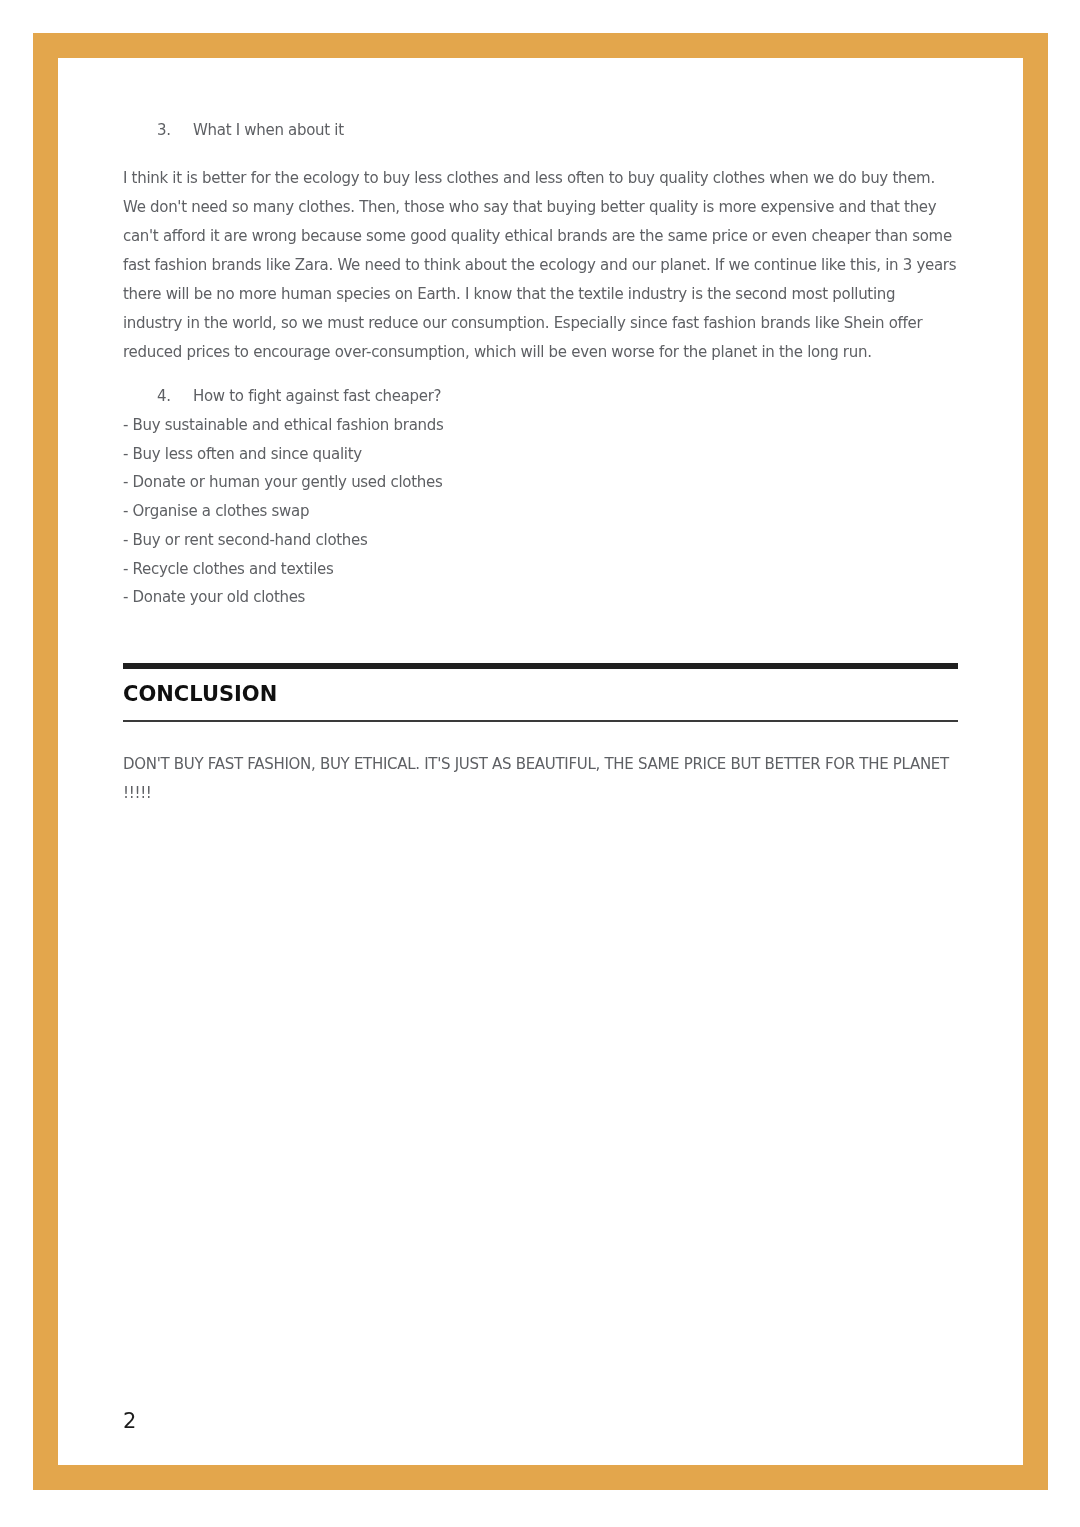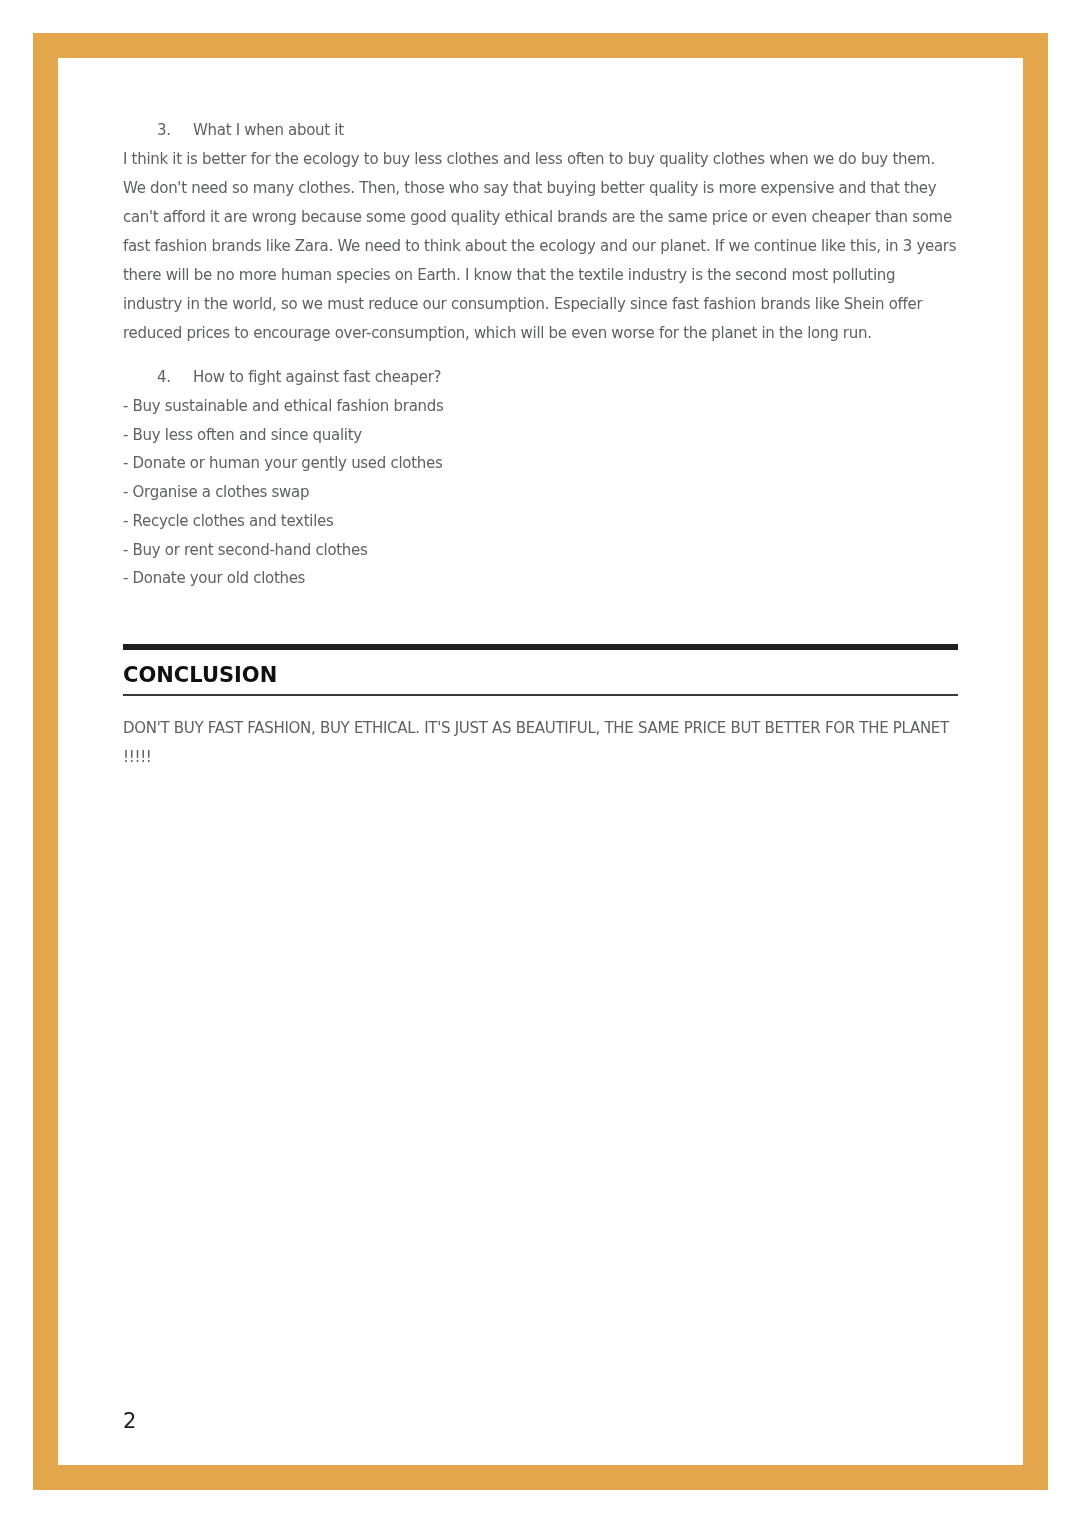--- a/index.html
+++ b/index.html
@@ -37,20 +37,21 @@
   .numbered-heading {
     padding-left: 34px;
     display: flex;
     line-height: 29px;
   }
   .numbered-heading .num {
     display: inline-block;
     min-width: 36px;
   }
   .body-paragraph {
+    margin-top: 19px;
     max-width: 835px;
   }
   .heading-fight {
     margin-top: 15px;
   }
   .dash-list {
     margin-top: 0;
   }
   .dash-list .list-item {
     line-height: 28.7px;
@@ -58,33 +59,33 @@
   .conclusion-section {
     margin-top: 51px;
     max-width: 835px;
   }
   .conclusion-bar {
     height: 6px;
     background: #1f1f1f;
   }
   .conclusion-heading {
     padding-top: 13px;
-    padding-bottom: 7px;
+    padding-bottom: 14px;
     color: #101010;
     font-weight: bold;
     font-size: 21px;
     line-height: 24px;
     letter-spacing: 0;
   }
   .conclusion-rule {
     height: 0;
     border-bottom: 2px solid #3a3a3a;
   }
   .conclusion-text {
-    margin-top: 18px;
+    margin-top: 28px;
     max-width: 835px;
   }
   .page-number {
     position: absolute;
     left: 65px;
     bottom: 33px;
     color: #1c1c1c;
     font-size: 21px;
     line-height: 1;
     letter-spacing: 0;
@@ -107,22 +108,22 @@
     <div class="section">
       <div class="numbered-heading heading-fight">
         <span class="num">4.</span>
         <span>How to fight against fast cheaper?</span>
       </div>
       <div class="dash-list">
         <div class="list-item">- Buy sustainable and ethical fashion brands</div>
         <div class="list-item">- Buy less often and since quality</div>
         <div class="list-item">- Donate or human your gently used clothes</div>
         <div class="list-item">- Organise a clothes swap</div>
+        <div class="list-item">- Buy or rent second-hand clothes</div>
         <div class="list-item">- Recycle clothes and textiles</div>
-        <div class="list-item">- Buy or rent second-hand clothes</div>
         <div class="list-item">- Donate your old clothes</div>
       </div>
     </div>
 
     <div class="conclusion-section">
       <div class="conclusion-bar"></div>
       <div class="conclusion-heading">CONCLUSION</div>
       <div class="conclusion-rule"></div>
       <div class="conclusion-text">DON'T BUY FAST FASHION, BUY ETHICAL. IT'S JUST AS BEAUTIFUL, THE SAME PRICE BUT BETTER FOR THE PLANET !!!!!</div>
     </div>

